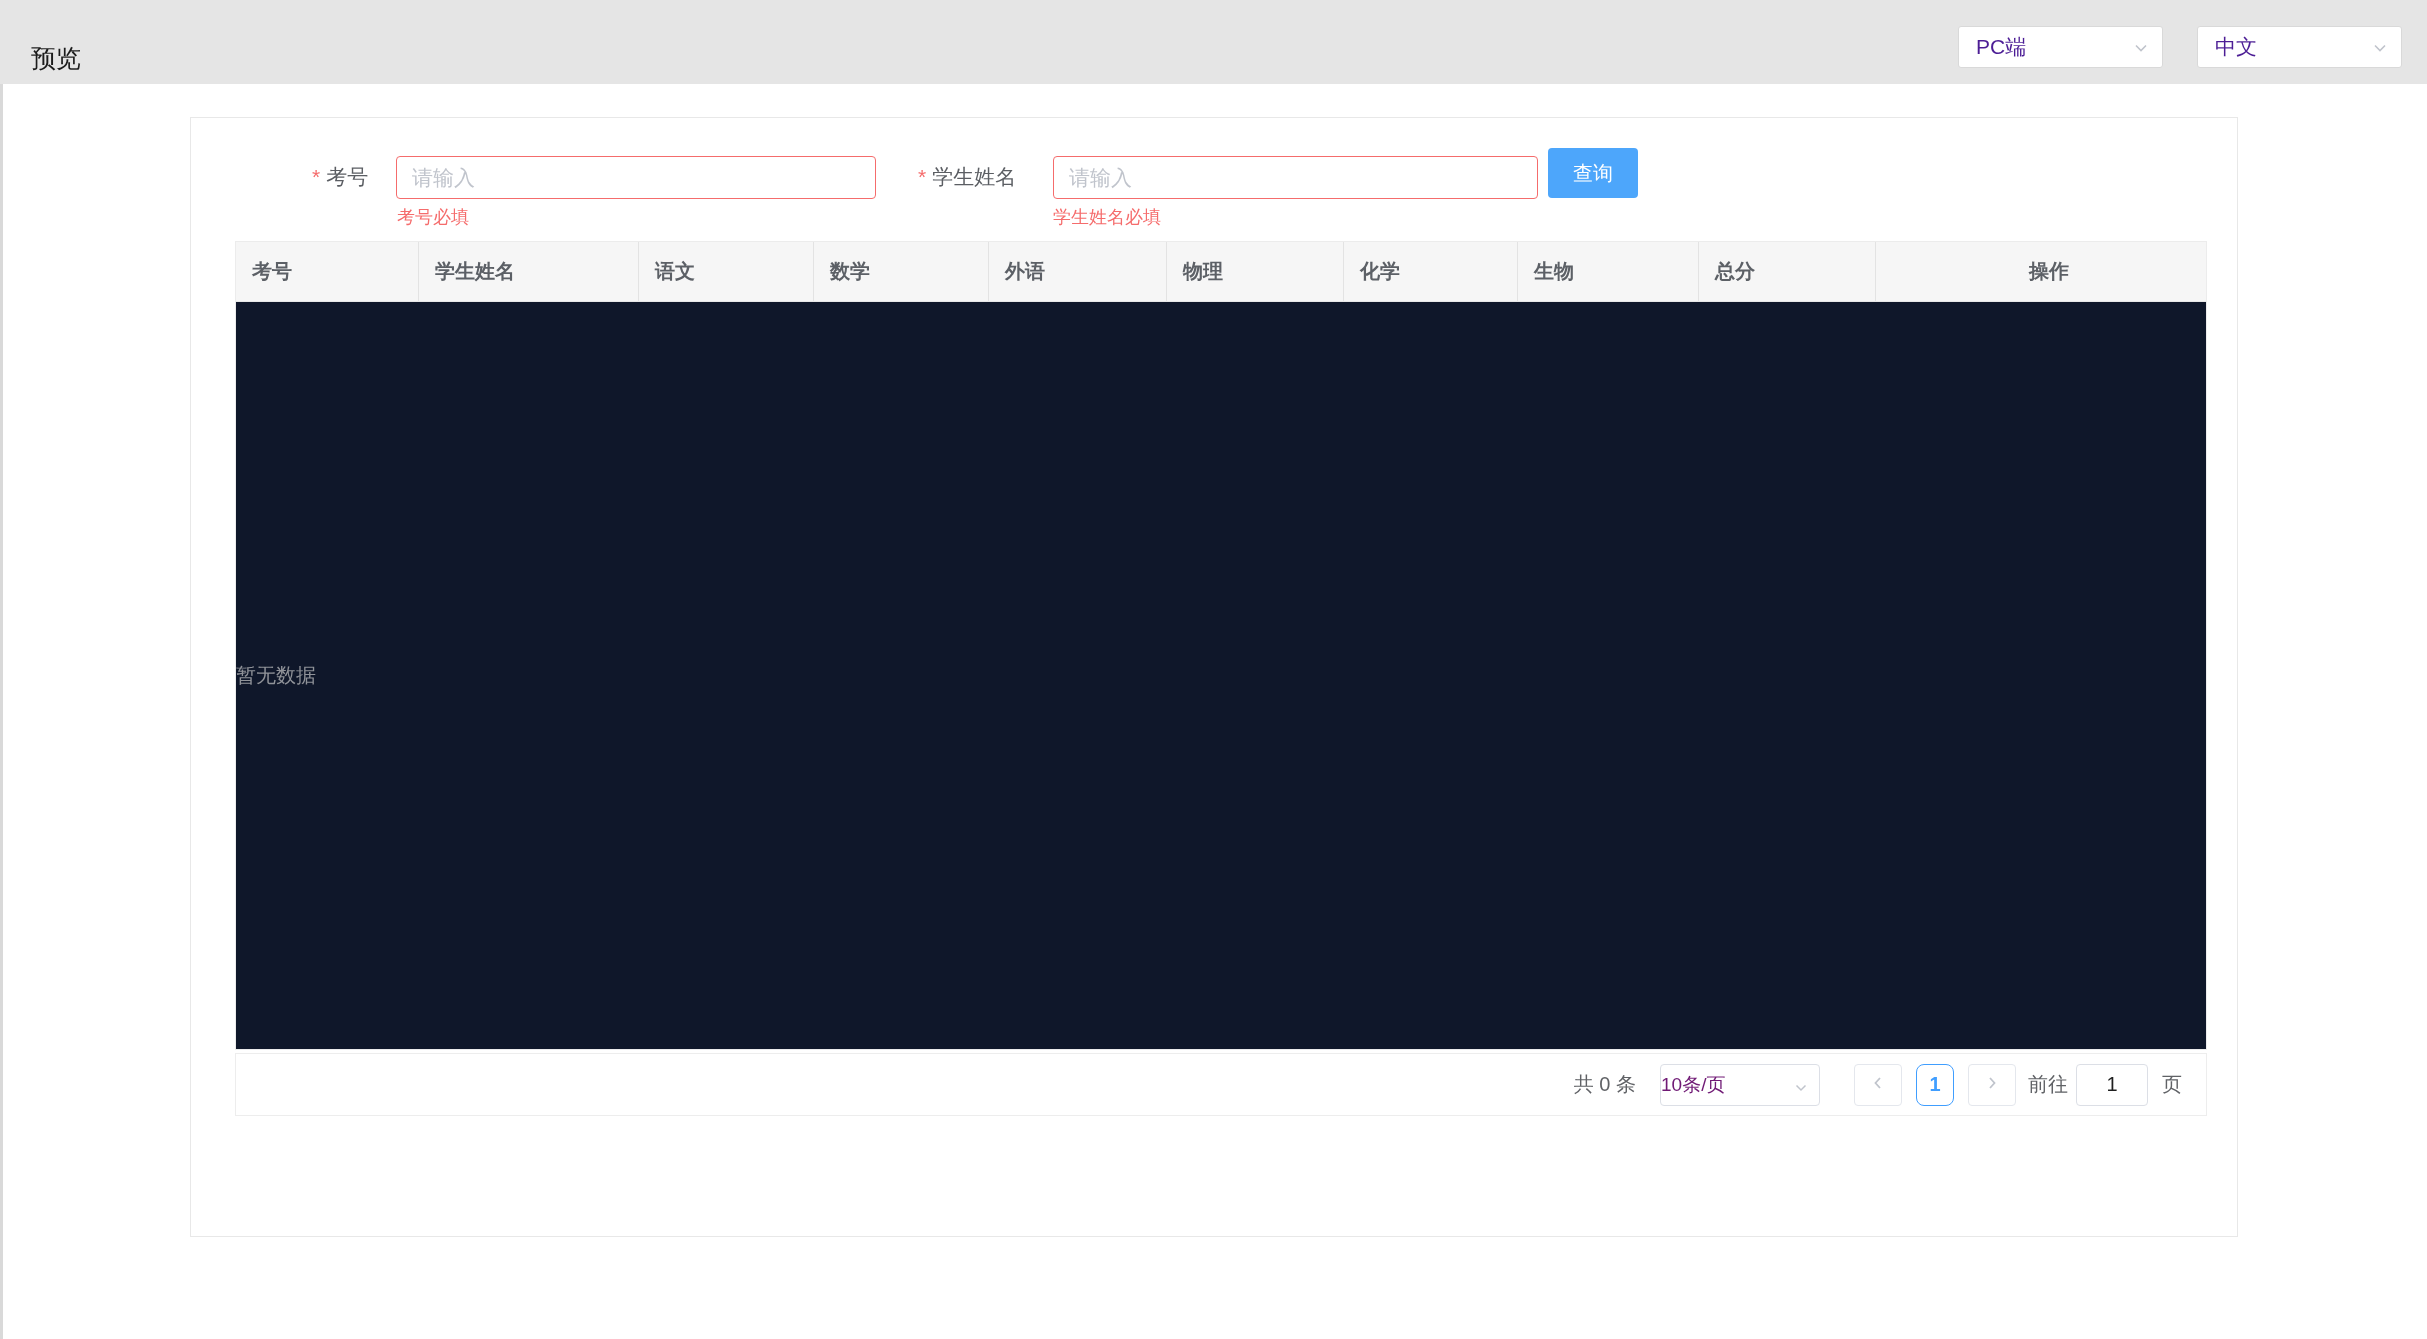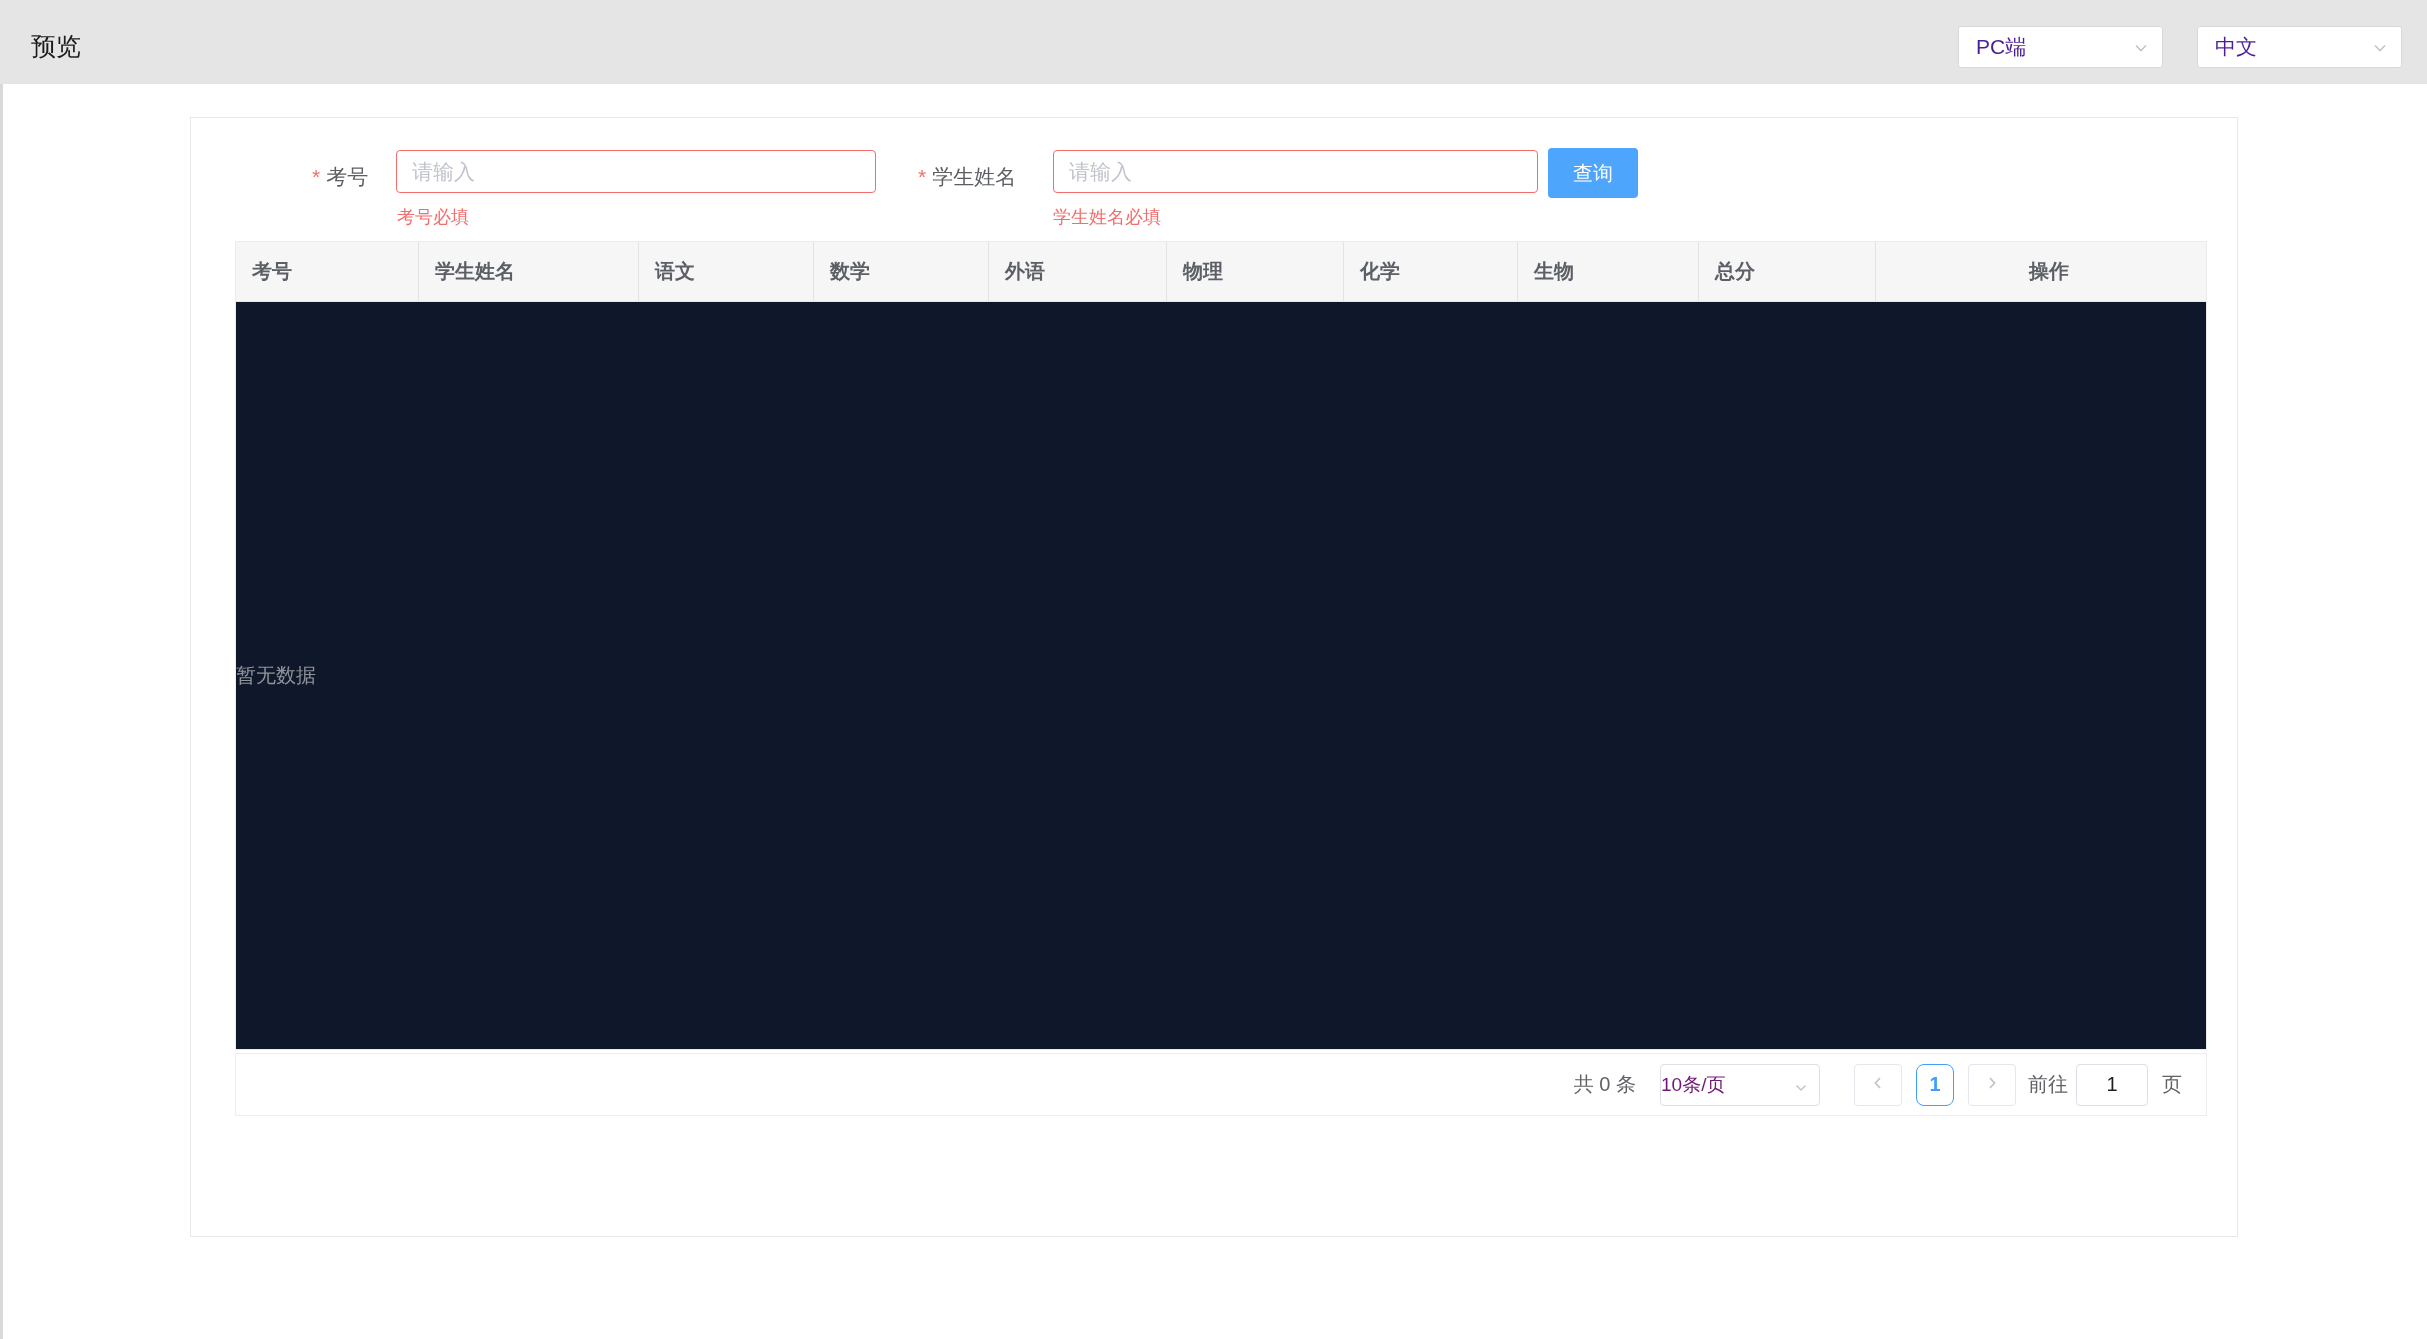--- a/index.html
+++ b/index.html
@@ -5,38 +5,38 @@
   * { margin: 0; padding: 0; box-sizing: border-box; }
   html,body { width: 2427px; height: 1339px; background: #fff;
     font-family: "Liberation Sans", "DejaVu Sans", sans-serif; color: var(--text); }
   .screen { position: relative; width: 2427px; height: 1339px; overflow: hidden; background:#fff; }
 
   
   .left-strip { position:absolute; left:0; top:84px; width:3px; height:1255px; background:#d9d9d9; }
 
   
   .topbar { position:absolute; left:0; top:0; width:2427px; height:84px; background:var(--topbar-bg); }
-  .title { position:absolute; left:31px; top:4px; height:72px; line-height:84px; font-size:25px; color:#1c1c1c; }
+  .title { position:absolute; left:31px; top:16px; height:72px; line-height:84px; font-size:25px; color:#1c1c1c; }
   .select { position:absolute; top:26px; height:42px; width:205px; background:#fff;
     border:1px solid #d9d9d9; border-radius:3px; cursor:pointer; }
   .select .val { position:absolute; left:17px; top:0; line-height:40px; font-size:21px; color:#4c1d95; }
   .select .chev { position:absolute; right:12px; top:12px; }
   .select.platform { left:1958px; }
   .select.lang { left:2197px; }
 
   
   .panel { position:absolute; left:190px; top:117px; width:2048px; height:1120px;
     background:#fff; border:1px solid #e8e8e8; }
 
   
   .field-label { position:absolute; top:37px; height:43px; line-height:43px; font-size:21px; color:#5b5e63; }
   .field-label .req { color:var(--danger); margin-right:6px; font-size:21px; }
   .lbl-exam { left:121px; }
   .lbl-name { left:727px; }
-  .input { position:absolute; top:32px; height:43px; border:1px solid var(--danger);
+  .input { position:absolute; top:38px; height:43px; border:1px solid var(--danger);
     border-radius:4px; font-size:21px; padding:5px 15px; color:#303133; outline:none; background:#fff;
     font-family:"Liberation Sans","DejaVu Sans",sans-serif; }
   .input::placeholder { color:#c0c4cc; }
   .in-exam { left:205px; width:480px; }
   .in-name { left:862px; width:485px; }
   .err { position:absolute; top:87px; font-size:18px; color:var(--danger); }
   .err-exam { left:206px; }
   .err-name { left:862px; }
   .query-btn { position:absolute; left:1357px; top:30px; width:90px; height:50px;
     background:var(--accent); color:#fff; font-size:20px; border:none; border-radius:4px;

